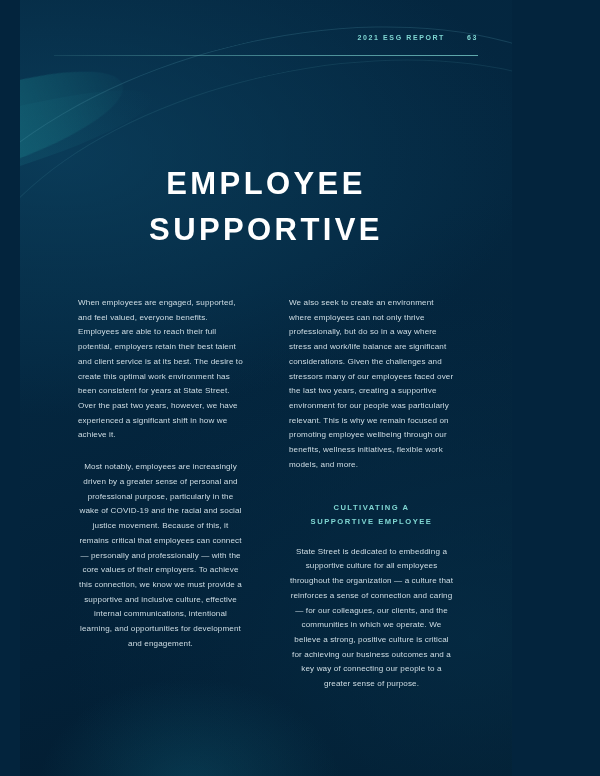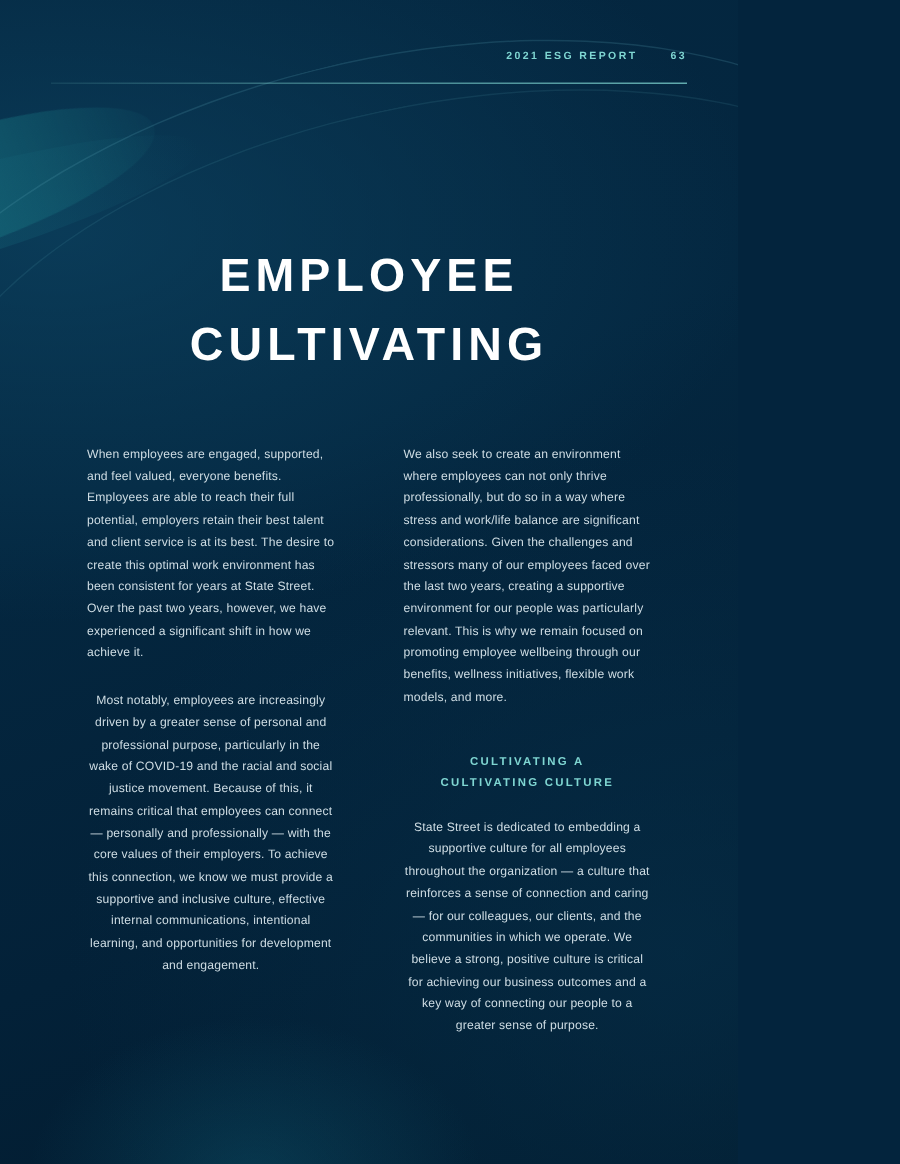--- a/index.html
+++ b/index.html
@@ -15,20 +15,21 @@
   }
   .page {
     position: relative;
     width: 492px;
     height: 776px;
     background:
       radial-gradient(760px 420px at 8% 20%, rgba(12, 66, 96, 0.75) 0%, rgba(7, 44, 68, 0.0) 62%),
       radial-gradient(620px 520px at 92% 82%, rgba(6, 48, 74, 0.6) 0%, rgba(4, 35, 58, 0.0) 66%),
       linear-gradient(160deg, #04263f 0%, #042740 38%, #032138 70%, #021b2e 100%);
     overflow: hidden;
+    margin-left: 20px;
   }
 
   
   .swoosh {
     position: absolute;
     border-radius: 50%;
     pointer-events: none;
   }
   .swoosh-1 {
     left: -190px;
@@ -197,31 +198,31 @@
   <div class="header">
     <div class="header-text">
       <span>2021 ESG REPORT</span>
       <span>63</span>
     </div>
     <div class="header-rule"></div>
   </div>
 
   <h1 class="title">
     <span>EMPLOYEE</span>
-    <span>CULTIVATING</span>
+    <span>SUPPORTIVE</span>
   </h1>
 
   <div class="columns">
     <div class="col">
       <p>When employees are engaged, supported, and feel valued, everyone benefits. Employees are able to reach their full potential, employers retain their best talent and client service is at its best. The desire to create this optimal work environment has been consistent for years at State Street. Over the past two years, however, we have experienced a significant shift in how we achieve it.</p>
       <p>Most notably, employees are increasingly driven by a greater sense of personal and professional purpose, particularly in the wake of COVID-19 and the racial and social justice movement. Because of this, it remains critical that employees can connect — personally and professionally — with the core values of their employers. To achieve this connection, we know we must provide a supportive and inclusive culture, effective internal communications, intentional learning, and opportunities for development and engagement.</p>
     </div>
     <div class="col">
       <p>We also seek to create an environment where employees can not only thrive professionally, but do so in a way where stress and work/life balance are significant considerations. Given the challenges and stressors many of our employees faced over the last two years, creating a supportive environment for our people was particularly relevant. This is why we remain focused on promoting employee wellbeing through our benefits, wellness initiatives, flexible work models, and more.</p>
       <h2 class="subhead">
         <span>CULTIVATING A</span>
-        <span>CULTIVATING CULTURE</span>
+        <span>SUPPORTIVE EMPLOYEE</span>
       </h2>
       <p>State Street is dedicated to embedding a supportive culture for all employees throughout the organization — a culture that reinforces a sense of connection and caring — for our colleagues, our clients, and the communities in which we operate. We believe a strong, positive culture is critical for achieving our business outcomes and a key way of connecting our people to a greater sense of purpose.</p>
     </div>
   </div>
 
 </div>
 
 </body></html>

